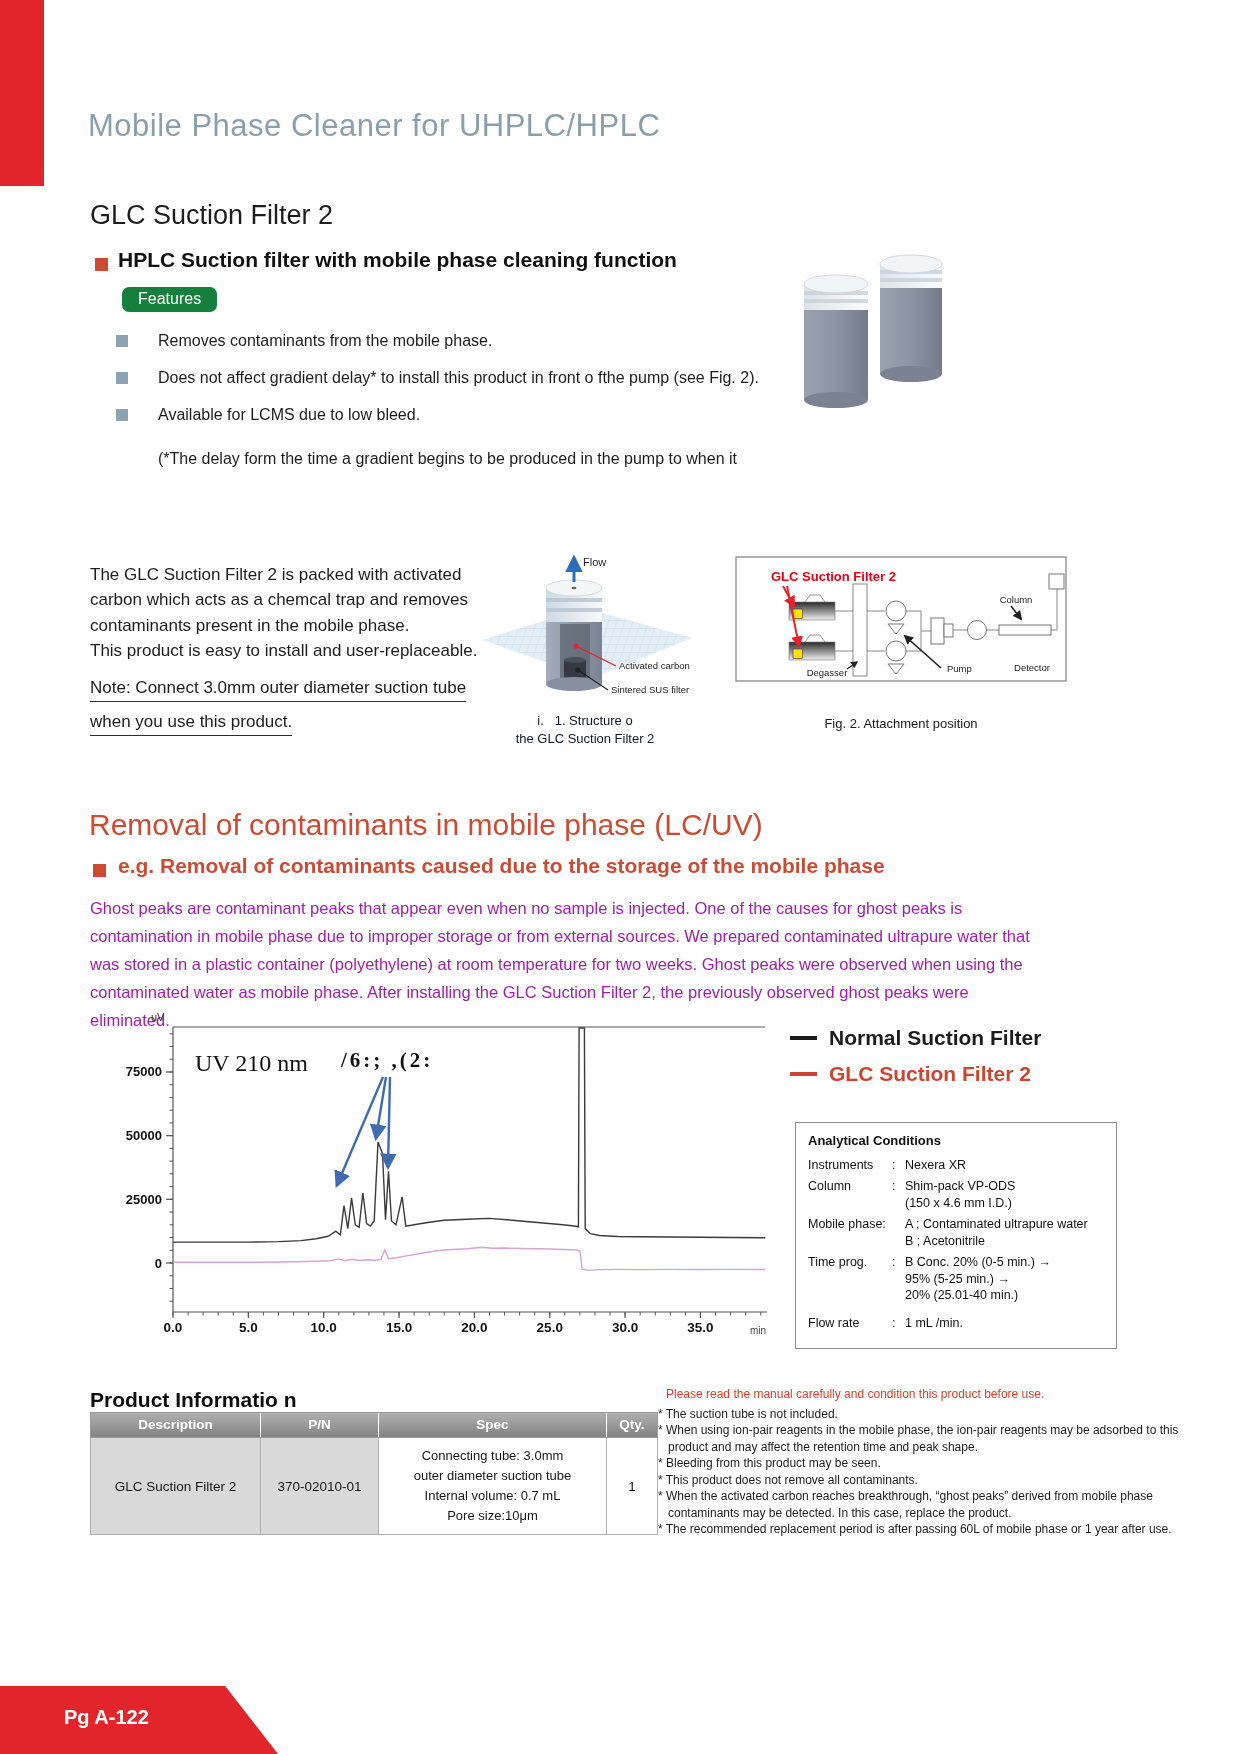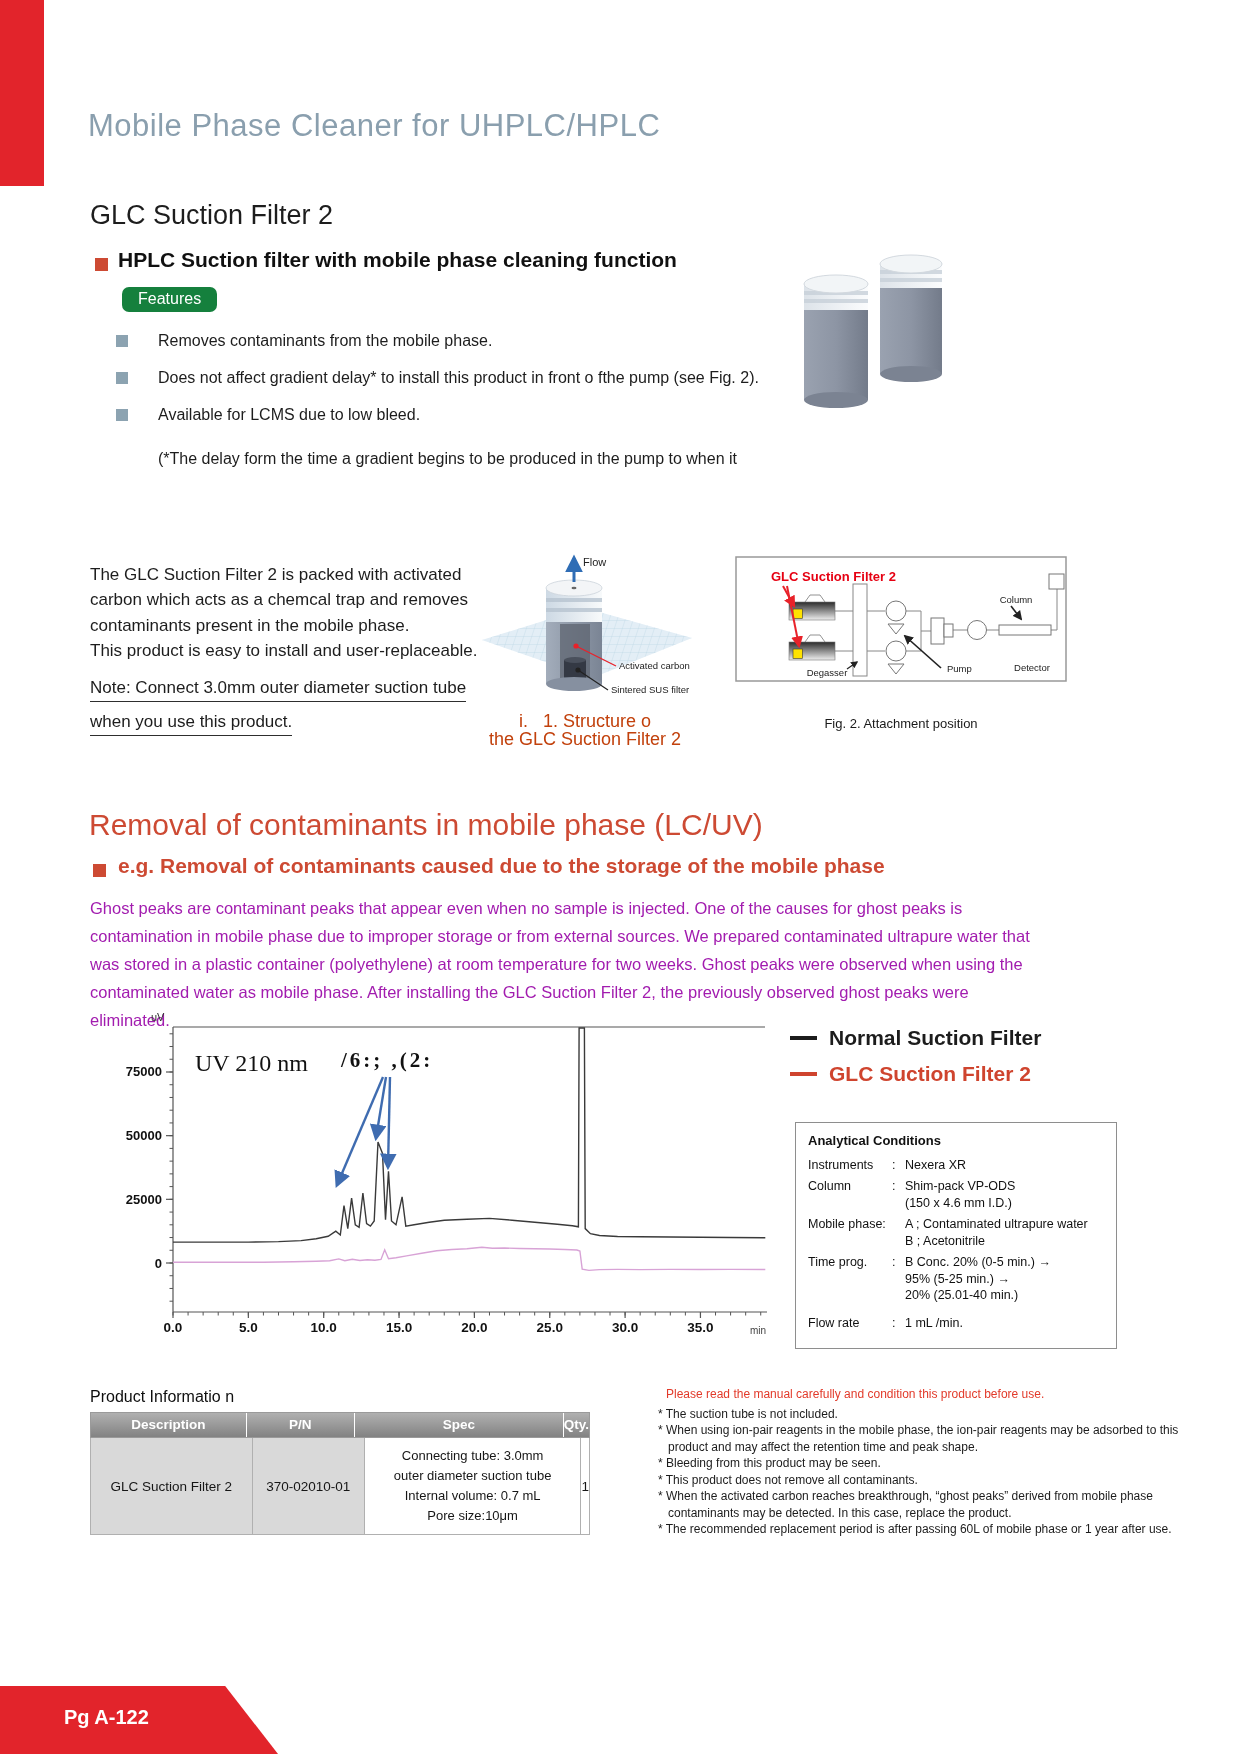--- a/index.html
+++ b/index.html
@@ -20,21 +20,21 @@
   .feature-item{display:flex;margin-bottom:19px;font-size:16px;color:#1d1d1d;}
   .feature-square{flex:none;width:12px;height:12px;background:#8ca3b1;margin:3px 30px 0 0;}
   .feature-notes{position:absolute;left:158px;top:442px;font-size:16px;line-height:33px;color:#1d1d1d;}
 
   .desc-para{position:absolute;left:90px;top:562px;font-size:17px;line-height:25.4px;color:#1d1d1d;}
   .note-block{position:absolute;left:90px;top:678px;font-size:17px;color:#1d1d1d;}
   .note-line{display:table;border-bottom:1.6px solid #2e2e2e;padding-bottom:3px;margin-bottom:10px;}
 
   .fig1-svg{position:absolute;left:480px;top:548px;}
   .fig1-caption{position:absolute;left:452px;top:712px;width:266px;text-align:center;
-                font-size:18px;line-height:18px;color:#c2410c;}
+                font-size:13px;line-height:18px;color:#0f172a;}
   .fig1-caption div{white-space:pre;}
   .fig2-svg{position:absolute;left:735px;top:556px;}
   .fig2-caption{position:absolute;left:735px;top:716px;width:332px;text-align:center;font-size:13px;color:#1a1a1a;}
 
   .photo-svg{position:absolute;left:796px;top:250px;}
 
   .section-heading{position:absolute;left:89px;top:808px;font-size:30px;color:#cd4a33;}
   .eg-square{position:absolute;left:93px;top:864px;width:13px;height:13px;background:#cd4a33;}
   .eg-heading{position:absolute;left:118px;top:854px;font-size:21px;font-weight:bold;color:#cd4a33;}
   .removal-para{position:absolute;left:90px;top:894px;width:945px;font-size:16.5px;line-height:28px;color:#a21caf;}
@@ -52,22 +52,22 @@
   .conditions{position:absolute;left:795px;top:1122px;width:322px;box-sizing:border-box;
               border:1px solid #8e8e8e;background:#fff;padding:10px 12px 12px;
               font-size:12.5px;line-height:16.5px;color:#111;}
   .cond-title{font-weight:bold;font-size:13px;margin-bottom:7px;}
   .cond-row{display:flex;margin-bottom:5px;}
   .cond-rows div.cond-row:nth-of-type(5){margin-top:11px;}
   .cond-label{flex:none;width:84px;}
   .cond-colon{flex:none;width:13px;}
   .cond-value{flex:1;white-space:pre-line;}
 
-  .pi-title{position:absolute;left:90px;top:1388px;font-size:16px;font-weight:normal;color:#0e0e0e;}
-  .pi-table{position:absolute;left:90px;top:1412px;width:500px;font-size:13.5px;color:#161616;}
+  .pi-title{position:absolute;left:90px;top:1388px;font-size:21px;font-weight:bold;color:#0e0e0e;}
+  .pi-table{position:absolute;left:90px;top:1412px;width:568px;font-size:13.5px;color:#161616;}
   .pi-head{display:flex;background:linear-gradient(#b0b0b0,#828282);color:#fff;font-weight:bold;
            border:1px solid #9a9a9a;box-sizing:border-box;}
   .pi-head .th{padding:4px 0 5px;text-align:center;border-right:1px solid #fff;box-sizing:border-box;}
   .pi-head div.th:nth-of-type(1){width:170px;}
   .pi-head div.th:nth-of-type(2){width:118px;}
   .pi-head div.th:nth-of-type(3){width:228px;}
   .pi-head div.th:nth-of-type(4){flex:1;border-right:none;}
   .pi-body{display:flex;border:1px solid #b0b0b0;border-top:none;box-sizing:border-box;}
   .td{display:flex;align-items:center;justify-content:center;text-align:center;
       border-right:1px solid #b0b0b0;min-height:96px;box-sizing:border-box;}

